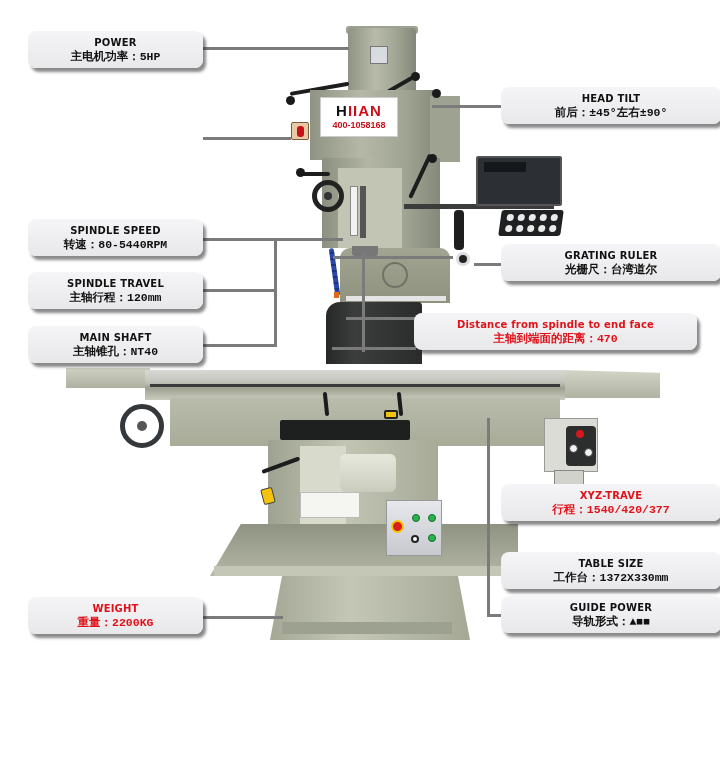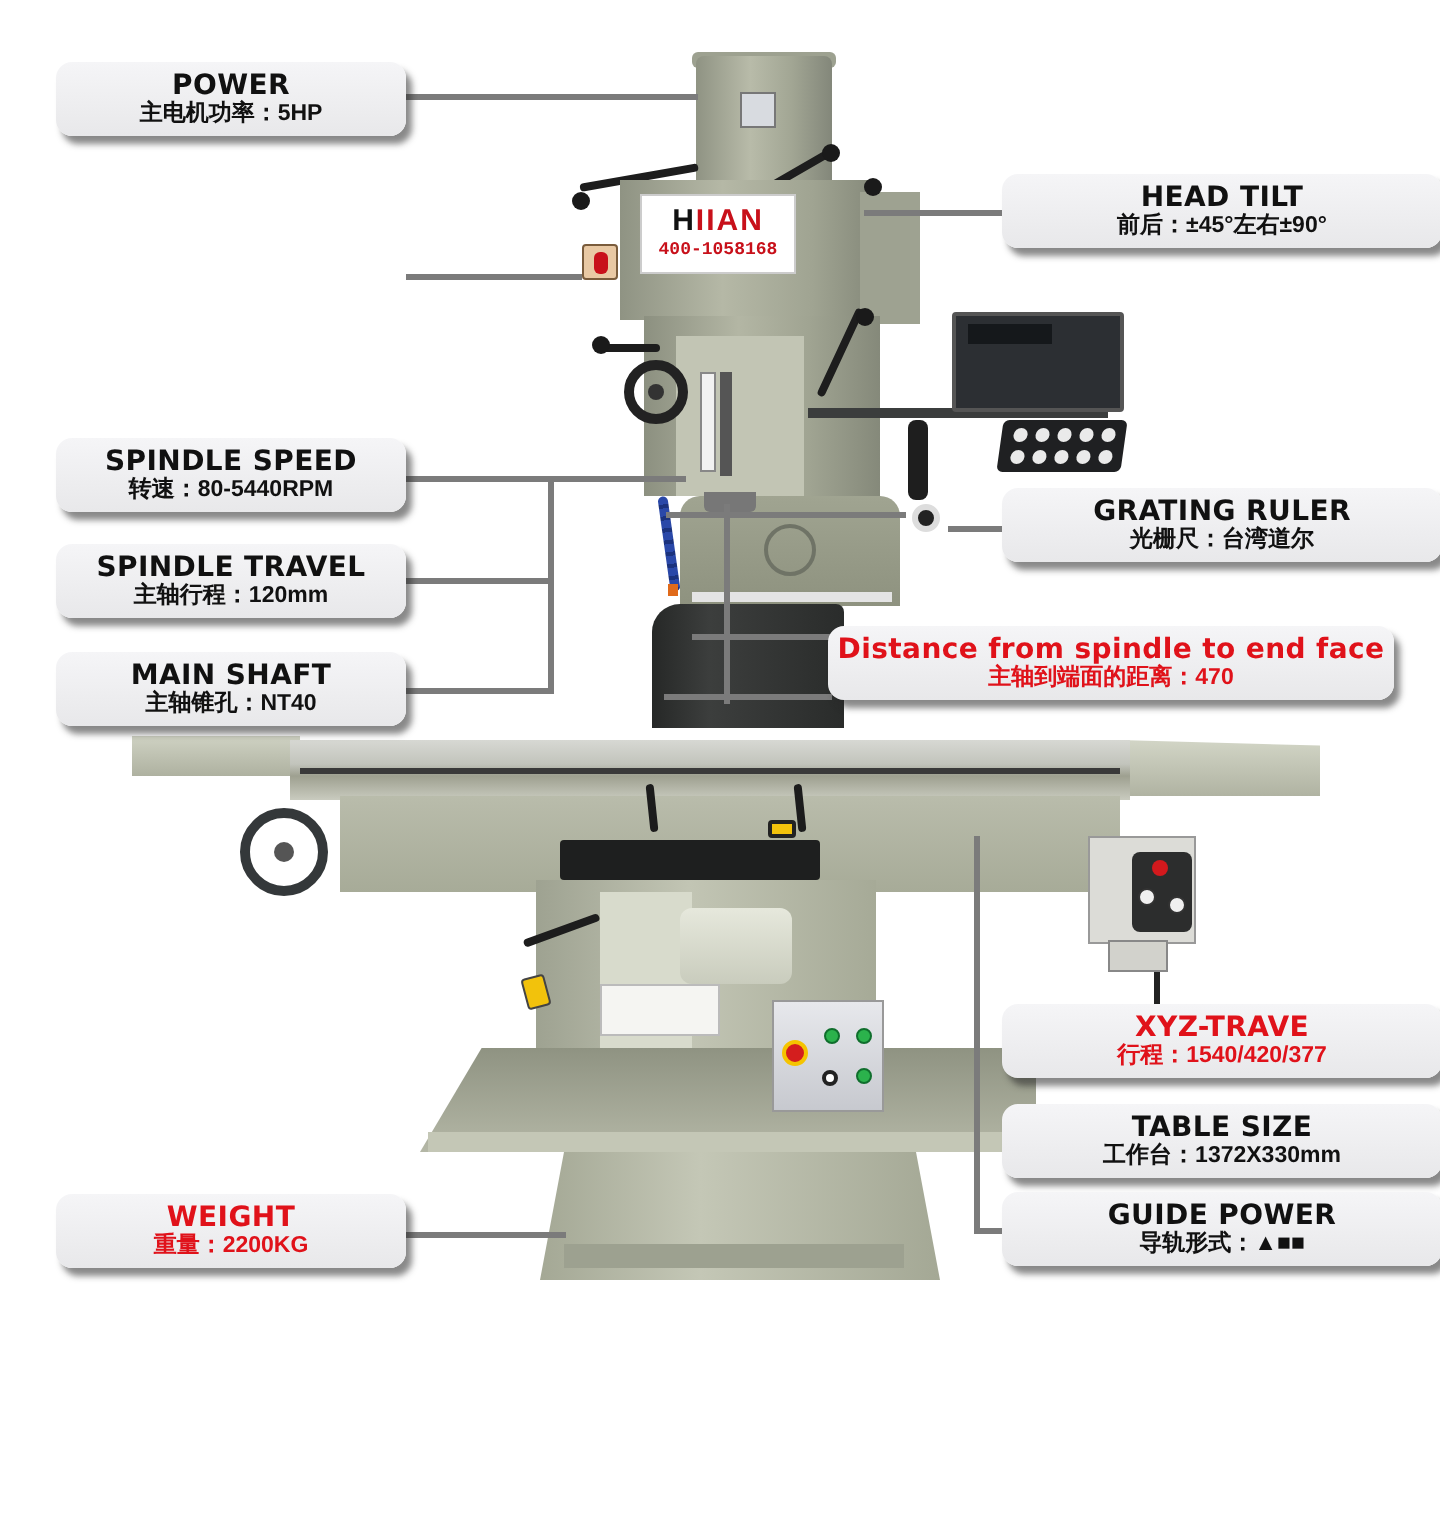--- a/index.html
+++ b/index.html
@@ -15,21 +15,21 @@
            background: linear-gradient(90deg,#8f9383,#b8bba9 40%,#a2a694 70%,#83877a); }
   .motor-cap { left: 346px; top: 26px; width: 72px; height: 8px; border-radius: 3px; background:#9da190; }
   .motor-window { left: 370px; top: 46px; width: 18px; height: 18px; background: #d8dbe0; border:1px solid #777; }
   .head-top { left: 310px; top: 90px; width: 128px; height: 70px;
               background: linear-gradient(90deg,#8f9383,#b5b8a6 40%,#a0a492 75%,#85897a); }
   .head-side { left: 430px; top: 96px; width: 30px; height: 66px; background: #9ea291; }
   .logo-plate { left: 320px; top: 97px; width: 78px; height: 40px; background: #ffffff; border:1px solid #ccc;
                 display:flex; flex-direction:column; align-items:center; justify-content:center; }
   .logo-brand { font-family: "Liberation Sans", sans-serif; font-weight: 900; font-size: 15px; color:#c8101a; letter-spacing:1px; line-height: 16px; }
   .logo-brand .k { color:#111; }
-  .logo-phone { font-family: Liberation Mono, monospace; font-weight: 700; font-size: 9px; color:#c8101a; line-height: 12px; }
+  .logo-phone { font-family: Liberation Sans, sans-serif; font-weight: 700; font-size: 9px; color:#c8101a; line-height: 12px; }
   .red-switch { left: 291px; top: 122px; width: 18px; height: 18px; background:#e9c9a4; border:1px solid #7a5c3c; border-radius:2px; }
   .red-switch::after { content:""; position:absolute; left:5px; top:3px; width:7px; height:11px; background:#c8101a; border-radius:3px; }
   .quill { left: 322px; top: 158px; width: 118px; height: 90px;
            background: linear-gradient(90deg,#8c9080,#b3b6a4 40%,#a0a492 70%,#85897a); }
   .quill-housing { left: 338px; top: 168px; width: 64px; height: 80px; background:#c2c5b4; }
   .quill-scale { left: 350px; top: 186px; width: 8px; height: 50px; background: #f2f2f2; border:1px solid #888; }
   .quill-rod { left: 360px; top: 186px; width: 6px; height: 52px; background: #555; }
   .handwheel { left: 312px; top: 180px; width: 32px; height: 32px; border-radius: 50%; border: 5px solid #222; background: transparent; }
   .handwheel::after { content:""; position:absolute; left: 7px; top: 7px; width: 8px; height: 8px; border-radius:50%; background:#333; }
   .lever { height: 4px; background:#1d1d1d; border-radius: 2px; transform-origin: left center; }
@@ -82,22 +82,22 @@
   
   .line { position: absolute; background: #7b7b7b; }
   .hline { height: 3px; }
   .vline { width: 3px; }
 
   
   .callout { position: absolute; height: 37px; background: linear-gradient(180deg,#f5f5f7,#e8e8ea);
              border-radius: 8px; box-shadow: 3px 4px 3px rgba(40,40,40,0.55);
              display: flex; flex-direction: column; align-items: center; justify-content: center;
              text-align: center; line-height: 14px; padding-top: 1px; }
-  .callout .t1 { font-family: "DejaVu Sans", sans-serif; font-weight: 700; font-size: 14px; color: #111; letter-spacing: 0.2px; }
-  .callout .t2 { font-family: Liberation Sans, sans-serif; font-weight: 700; font-size: 11.5px; color: #111; }
+  .callout .t1 { font-family: "DejaVu Sans", sans-serif; font-weight: 700; font-size: 10px; color: #111; letter-spacing: 0.2px; }
+  .callout .t2 { font-family: Liberation Mono, monospace; font-weight: 700; font-size: 11.5px; color: #111; }
   .callout.red .t1, .callout.red .t2 { color: #e0121a; }
 
   .left-col { left: 28px; width: 175px; }
   .right-col { left: 501px; width: 220px; }
 
   
   .title { position: absolute; left: 0; top: 681px; width: 720px; text-align: center; white-space: nowrap; }
   .title .model { font-family: "Liberation Serif", "DejaVu Serif", serif; font-weight: 700; font-size: 34px; color: #3d3734; letter-spacing: 1px; }
   .title .rest { font-family: "DejaVu Sans", "Liberation Sans", sans-serif; font-weight: 400; font-size: 32px; color: #1e1e1e; }
 </style>
@@ -248,21 +248,21 @@
     <div class="t2">前后：±45°左右±90°</div>
   </div>
   <div class="callout right-col" style="top:244px;">
     <div class="t1">GRATING RULER</div>
     <div class="t2">光栅尺：台湾道尔</div>
   </div>
   <div class="callout red" style="top:313px;left:414px;width:283px;">
     <div class="t1">Distance from spindle to end face</div>
     <div class="t2">主轴到端面的距离：470</div>
   </div>
-  <div class="callout right-col red" style="top:502px;">
+  <div class="callout right-col red" style="top:484px;">
     <div class="t1">XYZ-TRAVE</div>
     <div class="t2">行程：1540/420/377</div>
   </div>
   <div class="callout right-col" style="top:552px;">
     <div class="t1">TABLE SIZE</div>
     <div class="t2">工作台：1372X330mm</div>
   </div>
   <div class="callout right-col" style="top:596px;">
     <div class="t1">GUIDE POWER</div>
     <div class="t2">导轨形式：▲■■</div>

